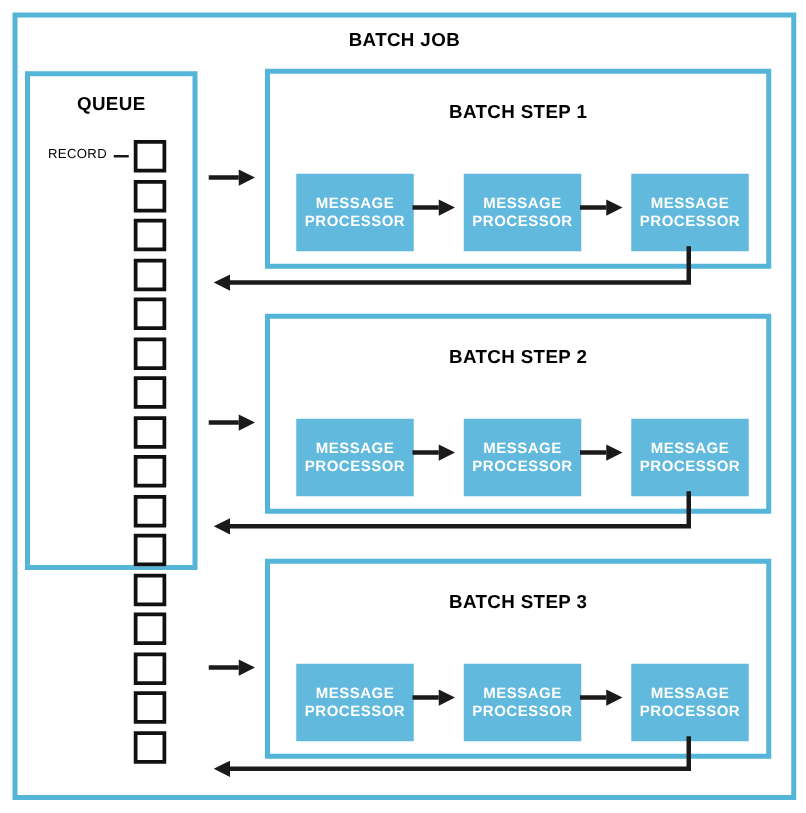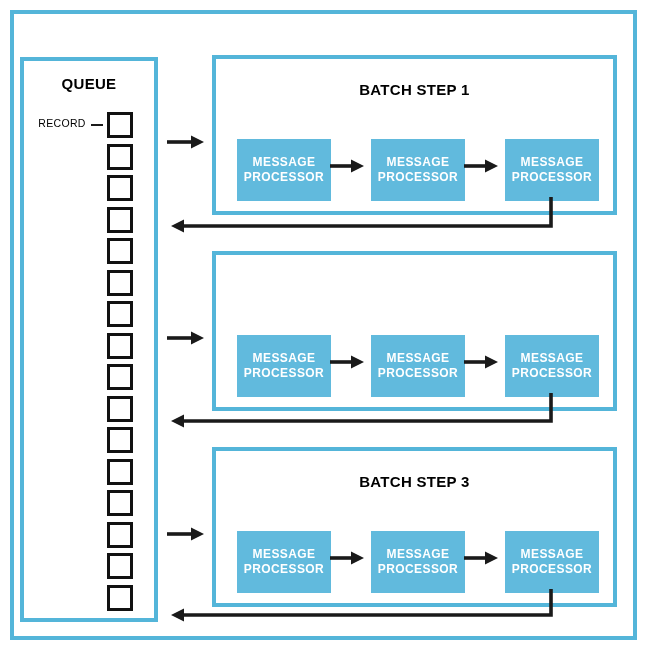--- a/index.html
+++ b/index.html
@@ -15,21 +15,21 @@
     background: #ffffff;
     overflow: hidden;
   }
   .box {
     position: absolute;
     box-sizing: border-box;
     border: 4px solid var(--accent, #54b5d9);
     background: #ffffff;
   }
   .outer-box  { left: 10px;  top: 10px;  width: 627px; height: 630px; }
-  .queue-box  { left: 20px;  top: 57px;  width: 138px; height: 565px; }
+  .queue-box  { left: 20px;  top: 57px;  width: 138px; height: 399px; }
   .step-box   { left: 212px; width: 405px; height: 160px; }
   .step-1 { top: 55px; }
   .step-2 { top: 251px; }
   .step-3 { top: 447px; }
 
   .diagram-title {
     position: absolute;
     left: 10px; top: 24px; width: 627px;
     text-align: center;
     font-weight: bold;
@@ -115,20 +115,21 @@
     fill: var(--arrow, #1a1a1a);
     stroke: none;
   }
 </style>
 </head>
 <body>
 
 <div class="canvas">
 
   <div class="box outer-box"></div>
+  <div class="diagram-title">BATCH JOB</div>
 
   <div class="box queue-box">
     <div class="queue-title">QUEUE</div>
     <div class="record-label">RECORD</div>
     <div id="queue-slots">
         <div class="slot" style="top: 51px;"></div>
         <div class="slot" style="top: 82.5px;"></div>
         <div class="slot" style="top: 114px;"></div>
         <div class="slot" style="top: 145.5px;"></div>
         <div class="slot" style="top: 177px;"></div>
@@ -147,20 +148,21 @@
   </div>
 
   <div class="box step-box step-1">
     <div class="step-title">BATCH STEP 1</div>
     <div class="mp mp-1">MESSAGE PROCESSOR</div>
     <div class="mp mp-2">MESSAGE PROCESSOR</div>
     <div class="mp mp-3">MESSAGE PROCESSOR</div>
   </div>
 
   <div class="box step-box step-2">
+    <div class="step-title">BATCH STEP 2</div>
     <div class="mp mp-1">MESSAGE PROCESSOR</div>
     <div class="mp mp-2">MESSAGE PROCESSOR</div>
     <div class="mp mp-3">MESSAGE PROCESSOR</div>
   </div>
 
   <div class="box step-box step-3">
     <div class="step-title">BATCH STEP 3</div>
     <div class="mp mp-1">MESSAGE PROCESSOR</div>
     <div class="mp mp-2">MESSAGE PROCESSOR</div>
     <div class="mp mp-3">MESSAGE PROCESSOR</div>

